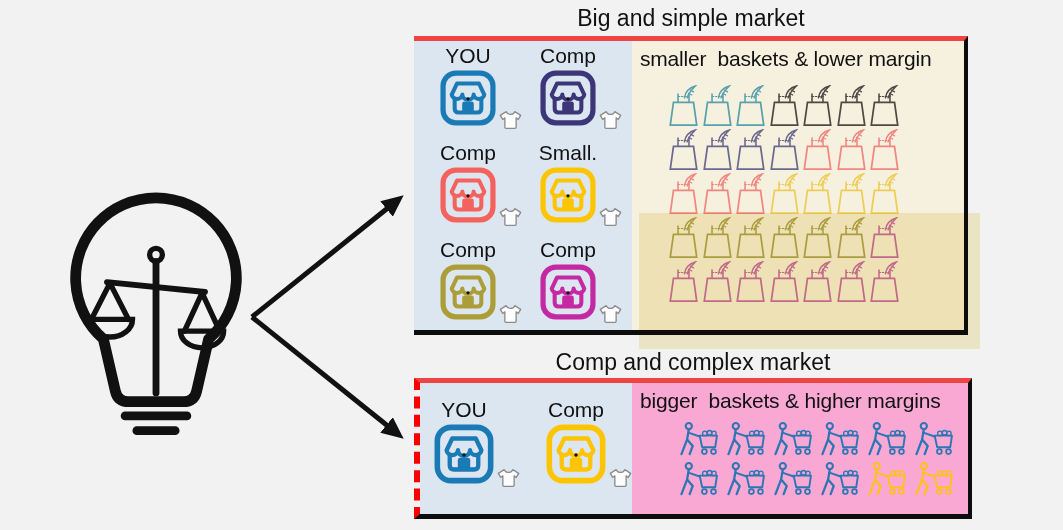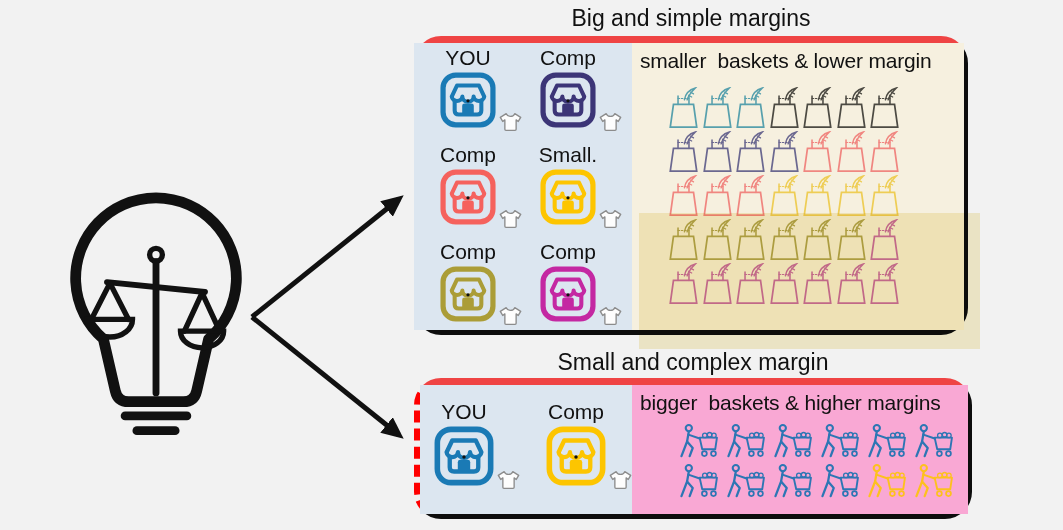--- a/index.html
+++ b/index.html
@@ -8,21 +8,21 @@
     position:relative; width:1063px; height:530px;
     background:#f2f2f2; overflow:hidden;
     font-family:"Liberation Sans", sans-serif; color:#111;
   }
   .title { position:absolute; text-align:center; font-size:23px; color:#111; }
   #big-title   { left:414px; top:5px;   width:554px; }
   #small-title { left:414px; top:349px; width:558px; }
 
   .panel {
     position:absolute; display:flex;
-    border-top:7px solid #ef4444; border-bottom:5px solid #0d0d0d; border-right:4px solid #0d0d0d;border-radius:27px;
+    border-top:5px solid #ef4444; border-bottom:5px solid #0d0d0d; border-right:4px solid #0d0d0d;
   }
   #big-panel   { left:414px; top:36px;  width:554px; height:299px; }
   #small-panel { left:414px; top:378px; width:558px; height:141px; border-left:6px dashed #ff0000; }
 
   .left-section { position:relative; flex:none; }
   #big-panel   .left-section { width:218px; display:grid; grid-template-columns:100px 100px; grid-auto-rows:95px; row-gap:2px; padding:2px 0 0 4px; }
   #small-panel .left-section { width:212px; display:flex; gap:32px; padding:14px 0 0 4px; }
 
   .right-section { position:relative; flex:1; padding:6px 0 0 8px; }
 
@@ -70,22 +70,22 @@
   <svg class="abs" style="left:244px; top:183px;" width="172" height="266" viewBox="0 0 172 266">
     <defs>
       <marker id="ah" markerWidth="5" markerHeight="5" refX="3.2" refY="2" orient="auto">
         <path d="M0 0 L4.4 2 L0 4 Z" fill="#111"></path>
       </marker>
     </defs>
     <line x1="8" y1="134" x2="155" y2="16" stroke="#111" stroke-width="5" marker-end="url(#ah)"></line>
     <line x1="8" y1="134" x2="155" y2="252" stroke="#111" stroke-width="5" marker-end="url(#ah)"></line>
   </svg>
 
-  <div class="title" id="big-title">Big and simple margins</div>
-  <div class="title" id="small-title">Small and complex margin</div>
+  <div class="title" id="big-title">Big and simple market</div>
+  <div class="title" id="small-title">Comp and complex market</div>
 
   <div class="panel" id="big-panel">
     <div class="left-section" id="big-stores" style="background: rgb(220, 230, 240);">
         <div class="store">
           <div class="store-label">YOU</div>
        <div class="icon-wrap" style="width:58px;height:58px">
          <svg width="58" height="58" viewBox="0 0 100 100">
      <rect x="7" y="7" width="86" height="86" rx="22" fill="none" stroke="#1a7ab5" stroke-width="9"></rect>
      <path d="M31 25 H69 L78 44 A9.2 8.6 0 0 1 59.7 44 A9.2 8.6 0 0 1 40.3 44 A9.2 8.6 0 0 1 22 44 Z" fill="none" stroke="#1a7ab5" stroke-width="7" stroke-linejoin="round"></path>
      <path d="M27 51 V68 Q27 75 34 75 H66 Q73 75 73 68 V51" fill="none" stroke="#1a7ab5" stroke-width="7" stroke-linecap="round"></path>

